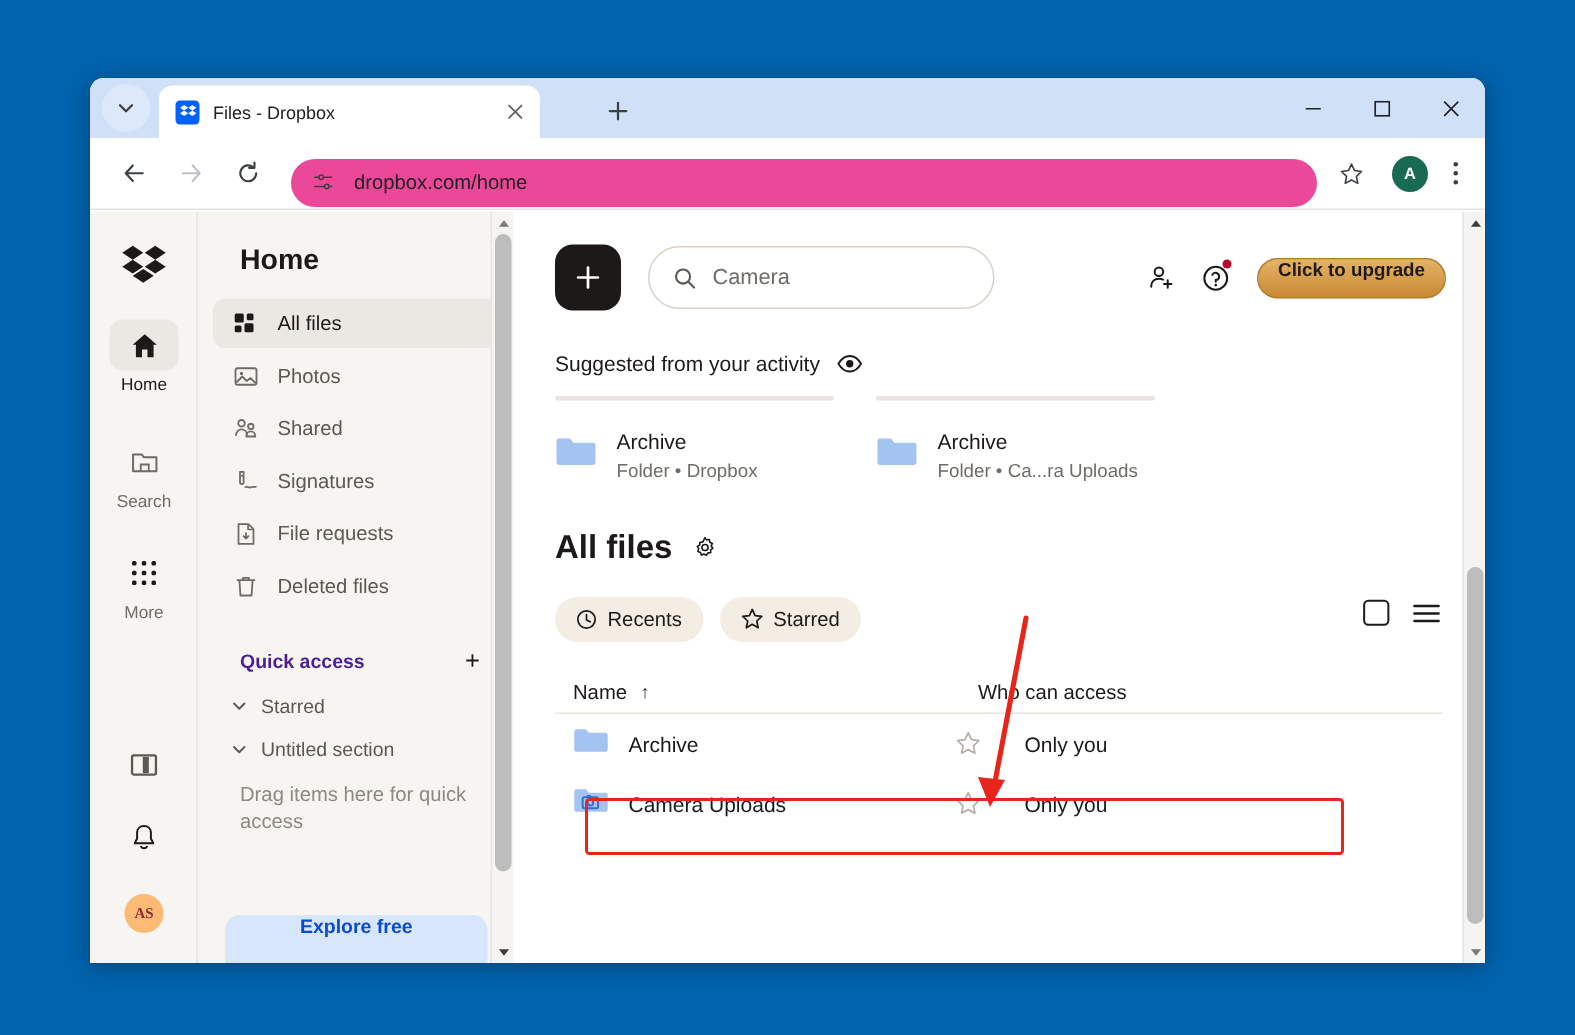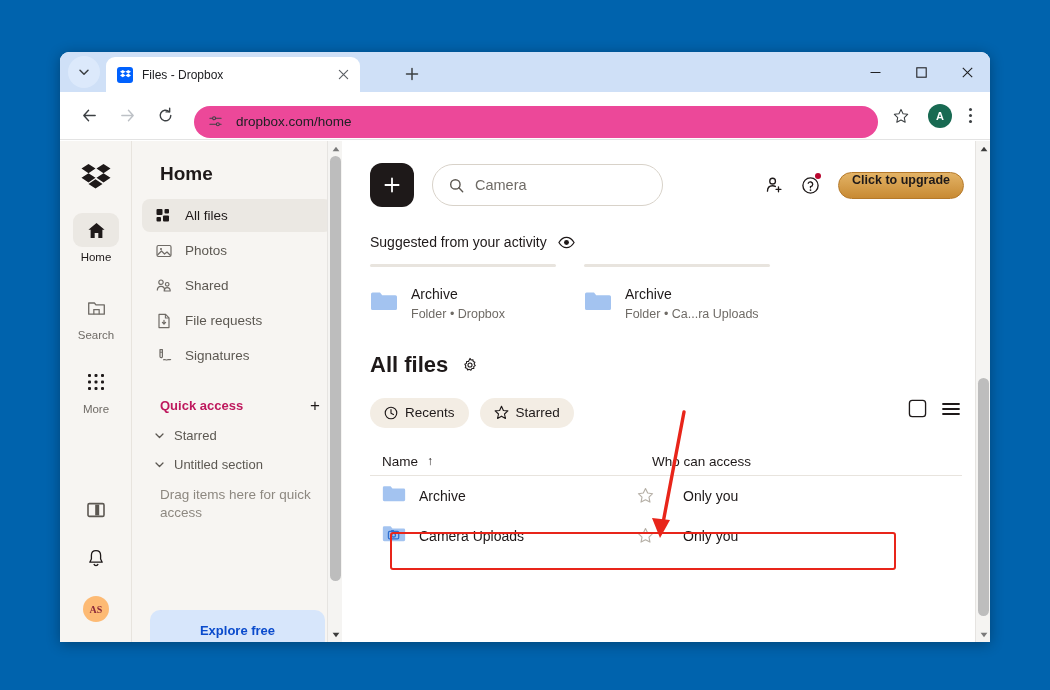--- a/index.html
+++ b/index.html
@@ -188,40 +188,40 @@
   .sb-item.active .sb-ico { color: #1e1919; }
   .sb-label {
     font-size: 13.5px; color: #5c5852; margin-left: 11px;
   }
   .sb-item.active .sb-label { color: #1e1919; }
 
   .qa-header {
     display: flex; align-items: center; justify-content: space-between;
     padding: 23px 22px 0 28px;
   }
-  .qa-title { font-size: 13px; font-weight: bold; color: #be185d; }
+  .qa-title { font-size: 13px; font-weight: bold; color: #4c1d95; }
   .qa-plus { font-size: 17px; color: #1e1919; line-height: 1; }
 
   .sb-section {
     display: flex; align-items: center;
     padding: 14px 0 0 22px;
   }
   .sb-section .chev { color: #5c5852; display: flex; align-items: center; }
   .sb-section-label { font-size: 13px; color: #5c5852; margin-left: 9px; }
 
   .sb-drag-text {
     font-size: 13.5px; color: #8d8880;
     padding: 14px 22px 0 28px; line-height: 1.35;
   }
 
   .explore-pill {
     position: absolute; left: 18px; bottom: -8px;
     width: 175px; height: 40px;
     background: #d7e6fb; border-radius: 10px;
-    display: flex; align-items: center; justify-content: center; margin-top: 32px;
+    display: flex; align-items: flex-start; justify-content: center; margin-top: 32px;
   }
   .explore-pill span { font-size: 13px; color: #0a4bcc; font-weight: bold; }
   .explore-blob {
     position: absolute; left: 26px; bottom: 0;
     width: 26px; height: 10px; border-radius: 13px 13px 0 0;
     background: #3f7fe0;
   }
 
   
   .sb-scroll {
@@ -575,39 +575,49 @@
                 <circle cx="11.2" cy="6.3" r="1.8" fill="none" stroke="currentColor" stroke-width="1.2"></circle>
                 <path d="M8.2 13 C8.2 10.8 9.6 9.6 11.2 9.6 C12.8 9.6 14.2 10.8 14.2 13 Z" fill="none" stroke="currentColor" stroke-width="1.2" stroke-linejoin="round"></path>
               </svg>
           </span>
           <span class="sb-label">Shared</span>
         </div>
 
         <div class="sb-item">
           <span class="sb-ico">
             <svg width="16" height="16" viewBox="0 0 16 16">
+                <path d="M4 1.6 H6.4 V8.5 A1.2 1.2 0 0 1 4 8.5 Z" fill="none" stroke="currentColor" stroke-width="1.2" stroke-linejoin="round"></path>
+                <path d="M4 4.2 H6.4" stroke="currentColor" stroke-width="1"></path>
+                <path d="M7.6 11.8 C9 11 10 12.6 11.4 11.8 C12.6 11.1 13.2 12 14.6 11.5" fill="none" stroke="currentColor" stroke-width="1.2" stroke-linecap="round"></path>
+              </svg>
+          </span>
+          <span class="sb-label">Signatures</span>
+        </div>
+
+        <div class="sb-item">
+          <span class="sb-ico">
+            <svg width="16" height="16" viewBox="0 0 16 16">
                 <path d="M3 1.4 H9.6 L13 4.8 V14.6 H3 Z" fill="none" stroke="currentColor" stroke-width="1.2" stroke-linejoin="round"></path>
                 <path d="M9.4 1.6 V5 H12.9" fill="none" stroke="currentColor" stroke-width="1.1"></path>
                 <path d="M8 7.4 V11 M6.4 9.4 L8 11 L9.6 9.4" fill="none" stroke="currentColor" stroke-width="1.2" stroke-linecap="round" stroke-linejoin="round"></path>
               </svg>
           </span>
           <span class="sb-label">File requests</span>
         </div>
 
         <div class="sb-item">
           <span class="sb-ico">
             <svg width="16" height="16" viewBox="0 0 16 16">
-                <path d="M4 1.6 H6.4 V8.5 A1.2 1.2 0 0 1 4 8.5 Z" fill="none" stroke="currentColor" stroke-width="1.2" stroke-linejoin="round"></path>
-                <path d="M4 4.2 H6.4" stroke="currentColor" stroke-width="1"></path>
-                <path d="M7.6 11.8 C9 11 10 12.6 11.4 11.8 C12.6 11.1 13.2 12 14.6 11.5" fill="none" stroke="currentColor" stroke-width="1.2" stroke-linecap="round"></path>
+                <path d="M2.4 3.8 H13.6" stroke="currentColor" stroke-width="1.2" stroke-linecap="round"></path>
+                <path d="M6 3.8 V2.2 H10 V3.8" fill="none" stroke="currentColor" stroke-width="1.2" stroke-linejoin="round"></path>
+                <path d="M3.6 3.8 L4.3 14 H11.7 L12.4 3.8" fill="none" stroke="currentColor" stroke-width="1.2" stroke-linejoin="round"></path>
               </svg>
           </span>
-          <span class="sb-label">Signatures</span>
-        </div>
-
+          <span class="sb-label">Deleted files</span>
+        </div>
       </div>
 
       <div class="qa-header">
         <span class="qa-title">Quick access</span>
         <span class="qa-plus">+</span>
       </div>
 
       <div class="sb-section">
         <span class="chev">
           <svg width="11" height="11" viewBox="0 0 12 12">

